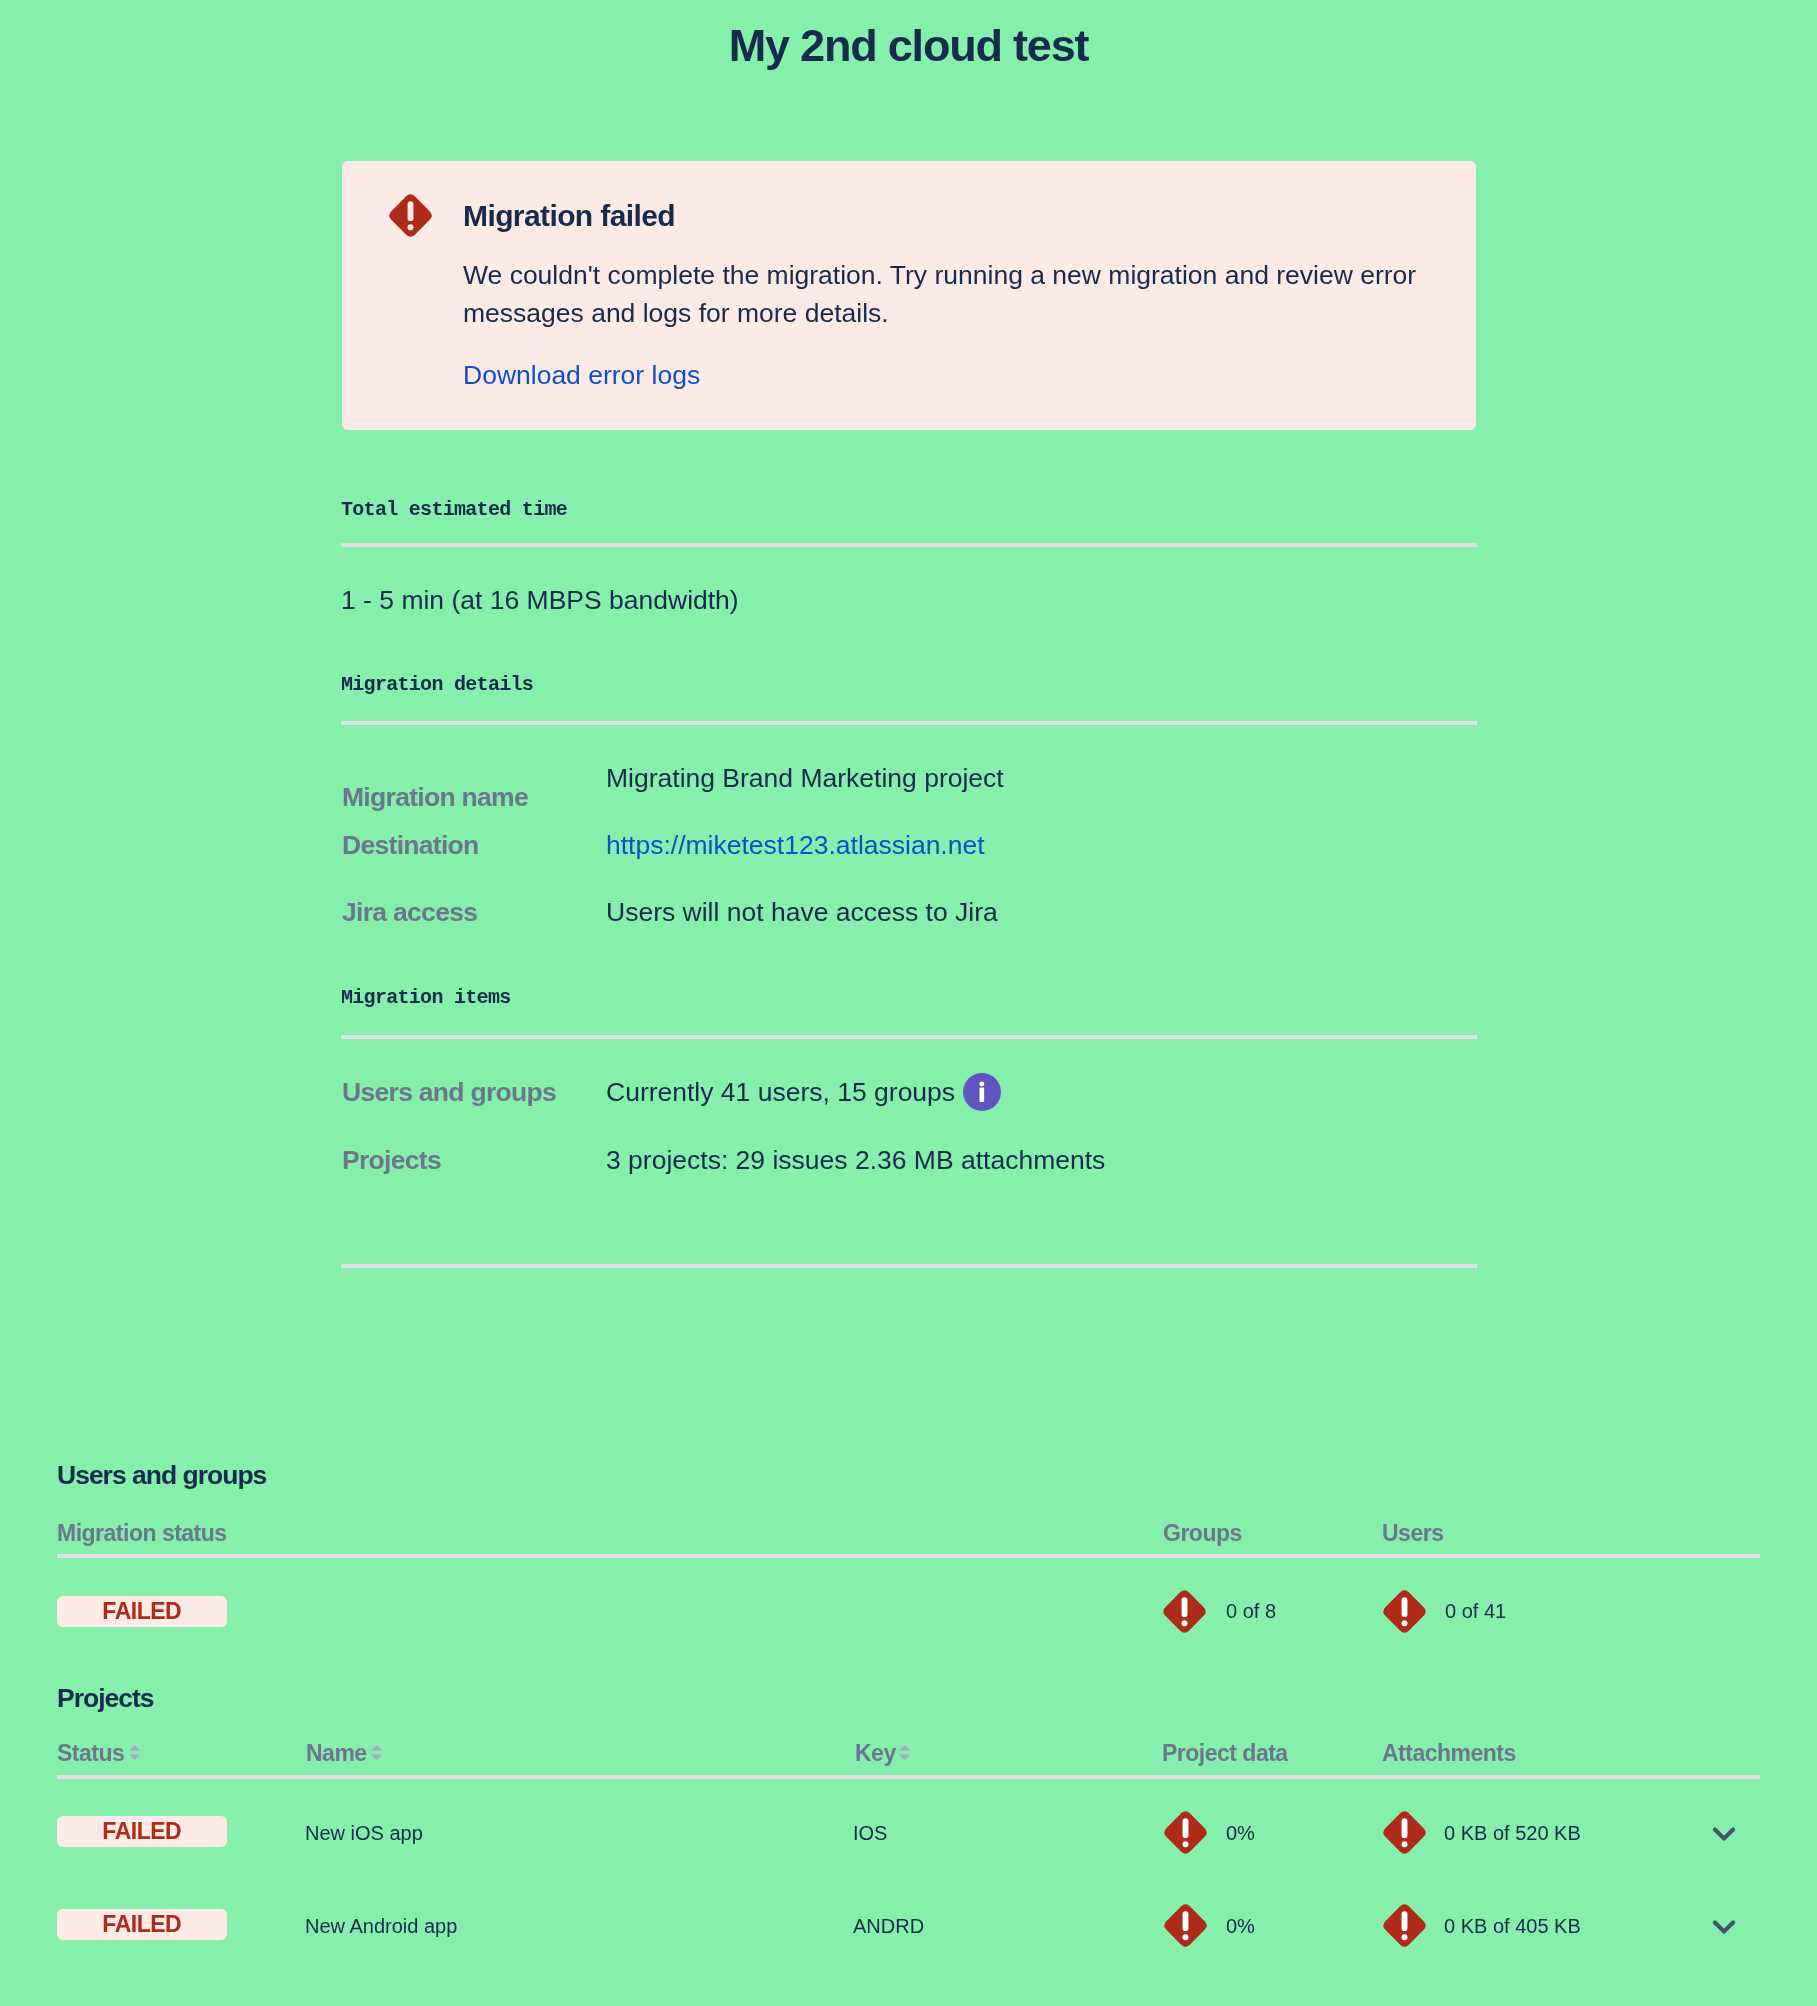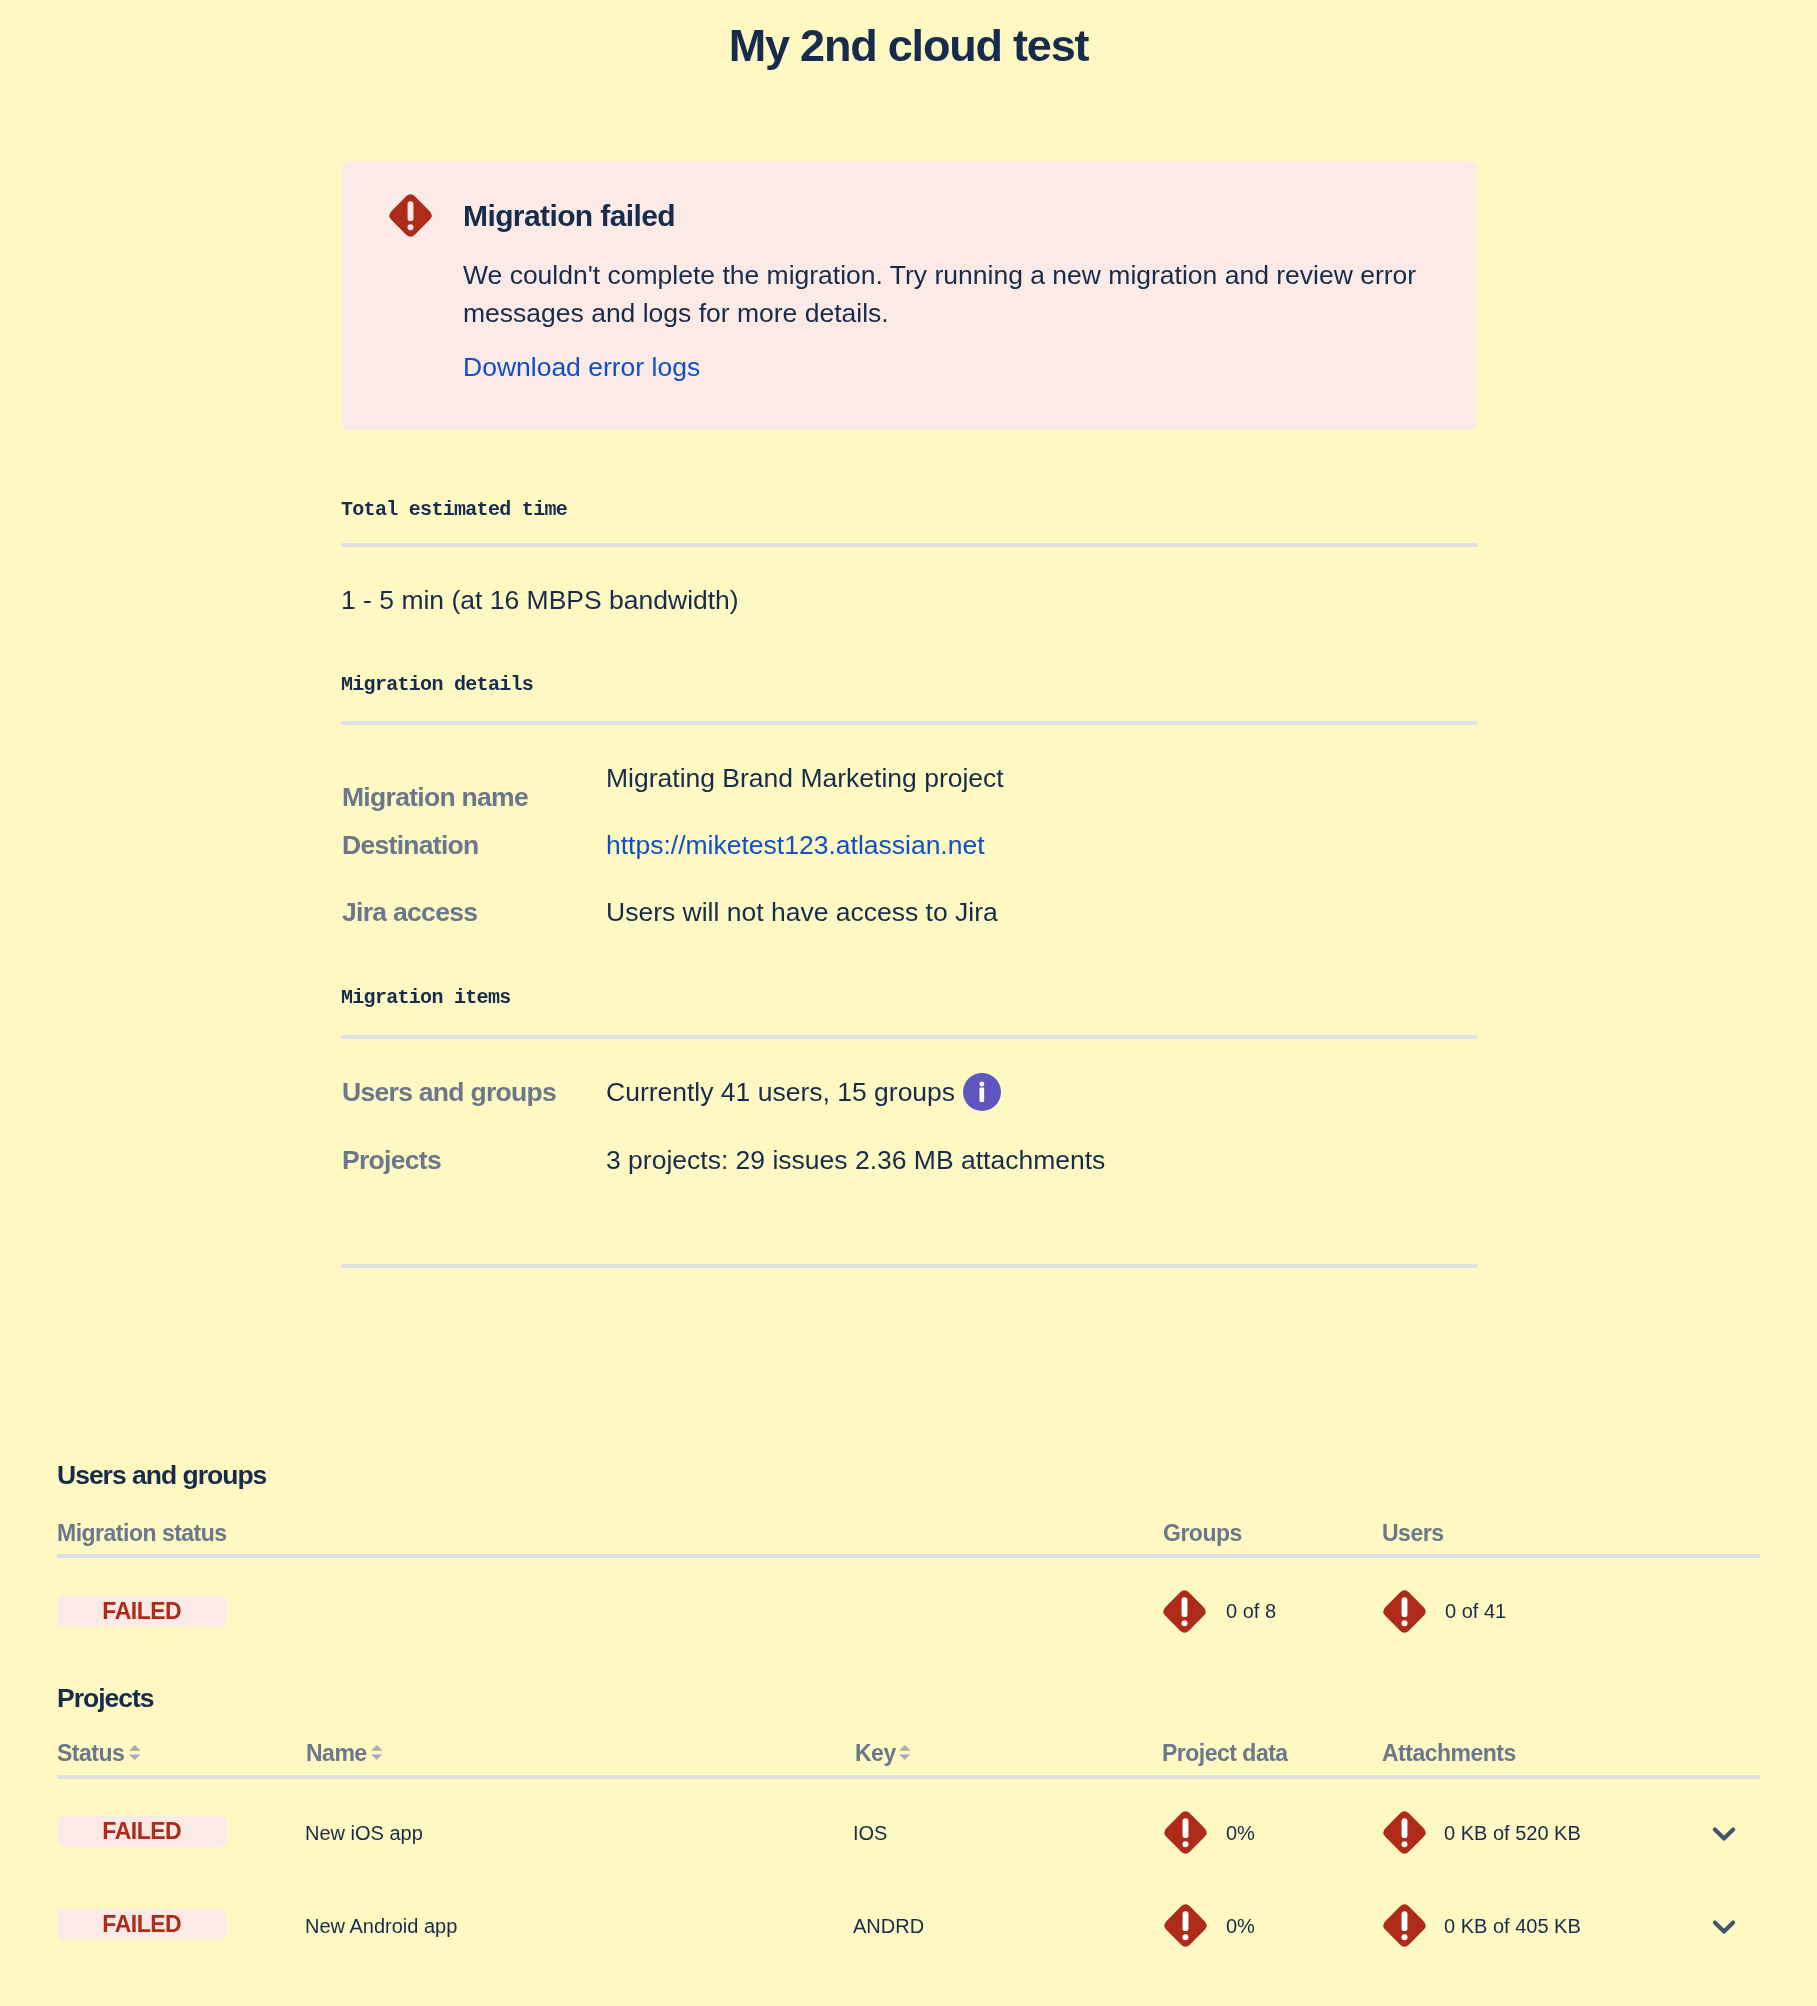--- a/index.html
+++ b/index.html
@@ -2,21 +2,21 @@
 <html style="font-size:15px"><head>
 <meta charset="utf-8">
 <style>
   html, body { margin:0; padding:0; background:#fff; }
   body {
     width:1817px; height:2006px;
     font-family:"Liberation Sans", sans-serif;
     color:#172B4D;
     -webkit-font-smoothing:antialiased;
   }
-  .page { position:relative; width:1817px; height:2006px; overflow:hidden; background:#fef9c3; }
+  .page { position:relative; width:1817px; height:2006px; overflow:hidden; background:#86efac; }
 
   
   .page-title {
     position:absolute; left:0; top:18px; width:1817px;
     text-align:center; font-size:45px; font-weight:bold;
     line-height:55px; color:#172B4D; letter-spacing:-1.2px;
   }
 
   
   .error-panel {
@@ -26,21 +26,21 @@
   .err-icon { position:absolute; left:45px; top:31px; width:47px; height:47px; }
   .err-title {
     position:absolute; left:121px; top:36px;
     font-size:30px; font-weight:bold; line-height:38px; color:#172B4D; letter-spacing:-0.6px;
   }
   .err-body {
     position:absolute; left:121px; top:95px; width:967px;
     font-size:26.5px; line-height:38px; color:#172B4D;
   }
   .err-link {
-    position:absolute; left:121px; top:188px;
+    position:absolute; left:121px; top:196px;
     font-size:26.5px; line-height:36px; color:#0F4FC9; text-decoration:none; cursor:pointer;
   }
 
   
   .sec-head {
     position:absolute; left:341px;
     font-size:20px; font-weight:bold; line-height:32px; color:#172B4D; letter-spacing:-0.7px;font-family:Liberation Mono, monospace;
   }
   .sec-rule {
     position:absolute; left:341px; width:1136px; height:3.8px; background:#DFE1E6;

